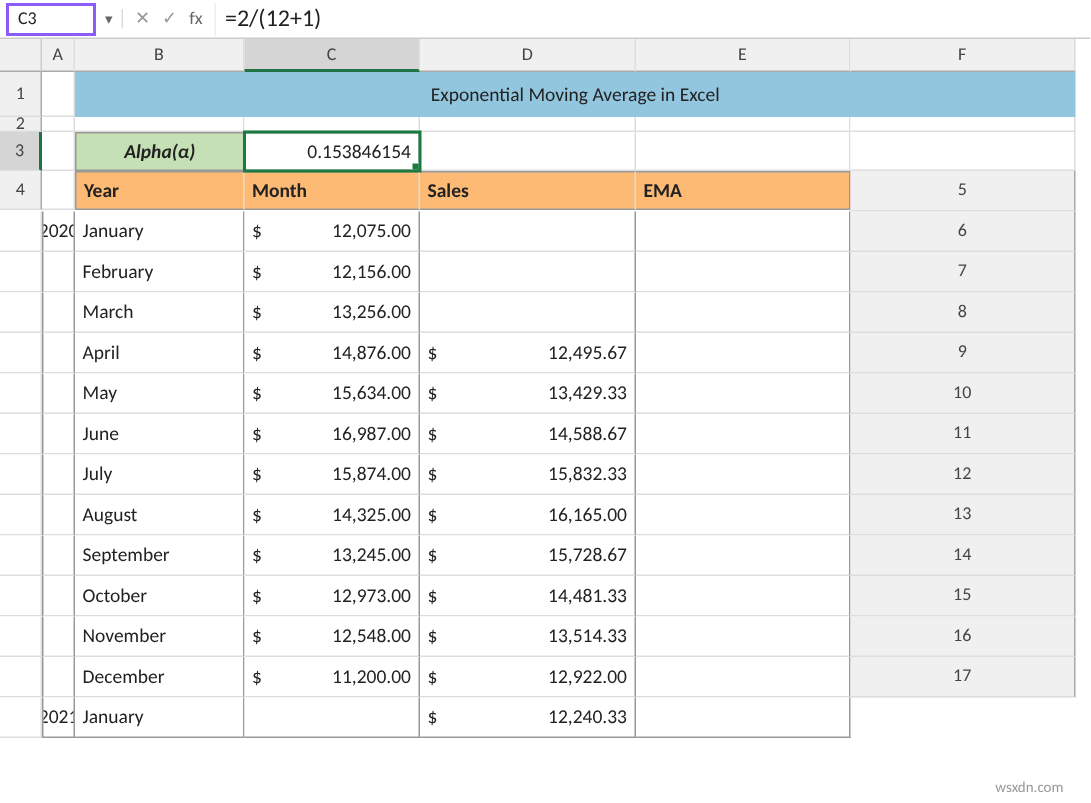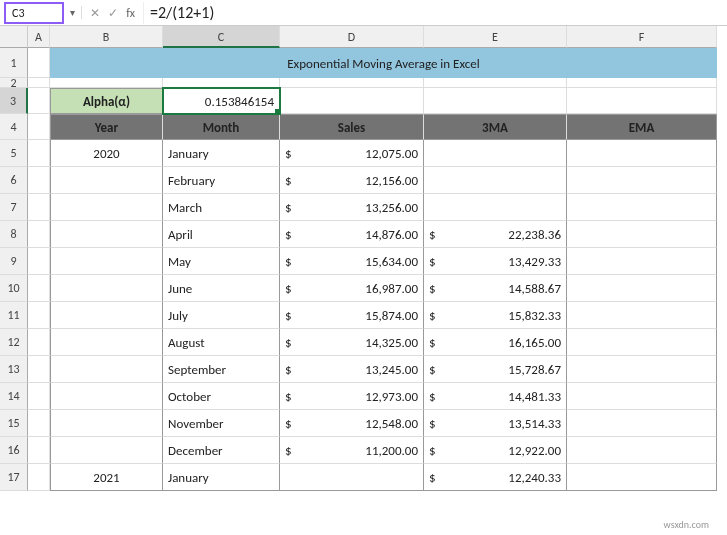--- a/index.html
+++ b/index.html
@@ -25,26 +25,26 @@
     
     .row-1 { height: 30px; }
     .row-2 { height: 10px; }
     .row-3 { height: 26px; }
     .row-4 { height: 26px; }
     .row-data { height: 27px; }
 
     .title-cell { background: #92c5de; font-size: 13px; font-weight: 500; justify-content: center; border: none; }
     .title-span { grid-column: 3 / 8; }
     
-    .alpha-label { background: #c5e0b4; font-weight: 600; justify-content: center; border-top: 1px solid #999; border-left: 1px solid #999; border-bottom: 1px solid #999; }
+    .alpha-label { background: #c5e0b4; font-weight: 600; justify-content: center; border-top: 1px solid #999; border-left: 1px solid #999; border-bottom: 1px solid #999; font-style: italic; }
     .alpha-value { justify-content: flex-end; border-top: 1px solid #999; border-bottom: 1px solid #999; border-right: 1px solid #999; }
     .selected-cell { outline: 2px solid #1a7a3f; outline-offset: -1px; position: relative; z-index: 5; }
     .selected-cell::after { content: ''; position: absolute; right: -3px; bottom: -3px; width: 6px; height: 6px; background: #1a7a3f; border: 1px solid #fff; }
 
-    .header-cell { background: #737373; font-weight: 700; justify-content: center; border-top: 1px solid #999; border-bottom: 1px solid #999; }
+    .header-cell { background: #fdba74; font-weight: 700; justify-content: flex-start; border-top: 1px solid #999; border-bottom: 1px solid #999; }
     .header-cell.first { border-left: 1px solid #999; }
     .header-cell.last { border-right: 1px solid #999; }
 
     .tbl { border-right: 1px solid #999; }
     .tbl.first { border-left: 1px solid #999; text-align: right; }
     .tbl.last-row { border-bottom: 1px solid #999; }
     .center { justify-content: center; }
     .money { justify-content: space-between; }
     .money .sym { flex: 0 0 auto; }
     .money .val { flex: 0 0 auto; }
@@ -109,42 +109,39 @@
   <div class="cell row-4"></div>
   <div class="cell row-4 header-cell first">
       <span>Year</span>
     </div>
   <div class="cell row-4 header-cell">
       <span>Month</span>
     </div>
   <div class="cell row-4 header-cell">
       <span>Sales</span>
     </div>
-  <div class="cell row-4 header-cell">
-      <span>3MA</span>
-    </div>
   <div class="cell row-4 header-cell last">
       <span>EMA</span>
     </div>
 
   <div id="data-rows" style="display:contents"><div class="row-head row-data">5</div><div class="cell row-data"></div><div class="cell row-data tbl first center">2020</div><div class="cell row-data tbl">January</div><div class="cell row-data tbl money">
         <span class="sym">$</span>
         <span class="val">12,075.00</span>
       </div><div class="cell row-data tbl"></div><div class="cell row-data tbl" style="border-right: 1px solid rgb(153, 153, 153);"></div><div class="row-head row-data">6</div><div class="cell row-data"></div><div class="cell row-data tbl first center"></div><div class="cell row-data tbl">February</div><div class="cell row-data tbl money">
         <span class="sym">$</span>
         <span class="val">12,156.00</span>
       </div><div class="cell row-data tbl"></div><div class="cell row-data tbl" style="border-right: 1px solid rgb(153, 153, 153);"></div><div class="row-head row-data">7</div><div class="cell row-data"></div><div class="cell row-data tbl first center"></div><div class="cell row-data tbl">March</div><div class="cell row-data tbl money">
         <span class="sym">$</span>
         <span class="val">13,256.00</span>
       </div><div class="cell row-data tbl"></div><div class="cell row-data tbl" style="border-right: 1px solid rgb(153, 153, 153);"></div><div class="row-head row-data">8</div><div class="cell row-data"></div><div class="cell row-data tbl first center"></div><div class="cell row-data tbl">April</div><div class="cell row-data tbl money">
         <span class="sym">$</span>
         <span class="val">14,876.00</span>
       </div><div class="cell row-data tbl money">
         <span class="sym">$</span>
-        <span class="val">22,238.36</span>
+        <span class="val">12,495.67</span>
       </div><div class="cell row-data tbl" style="border-right: 1px solid rgb(153, 153, 153);"></div><div class="row-head row-data">9</div><div class="cell row-data"></div><div class="cell row-data tbl first center"></div><div class="cell row-data tbl">May</div><div class="cell row-data tbl money">
         <span class="sym">$</span>
         <span class="val">15,634.00</span>
       </div><div class="cell row-data tbl money">
         <span class="sym">$</span>
         <span class="val">13,429.33</span>
       </div><div class="cell row-data tbl" style="border-right: 1px solid rgb(153, 153, 153);"></div><div class="row-head row-data">10</div><div class="cell row-data"></div><div class="cell row-data tbl first center"></div><div class="cell row-data tbl">June</div><div class="cell row-data tbl money">
         <span class="sym">$</span>
         <span class="val">16,987.00</span>
       </div><div class="cell row-data tbl money">

